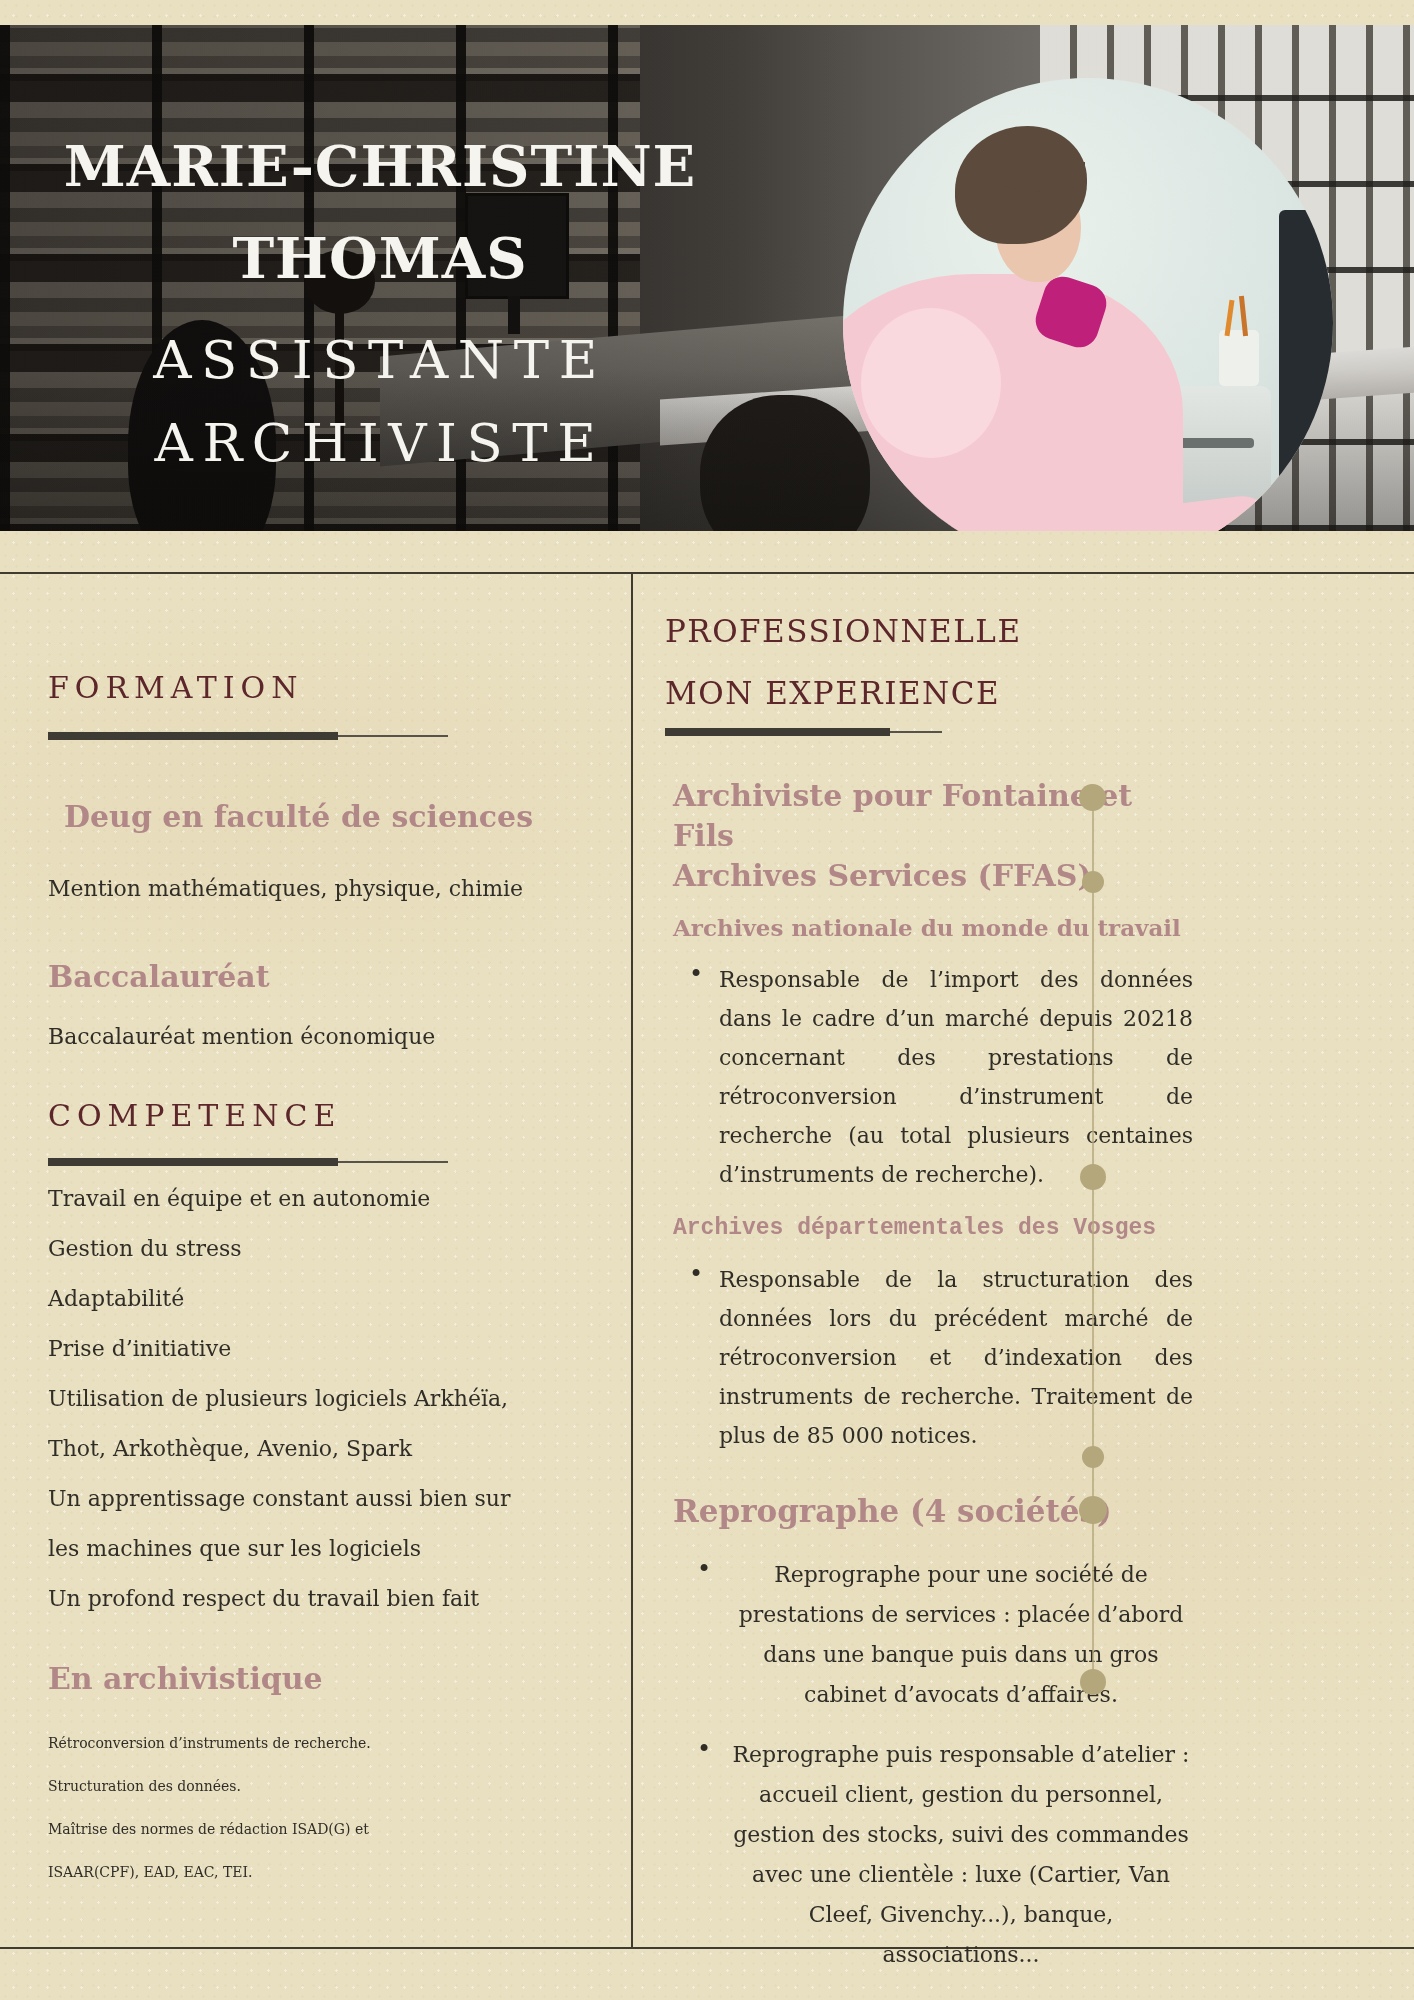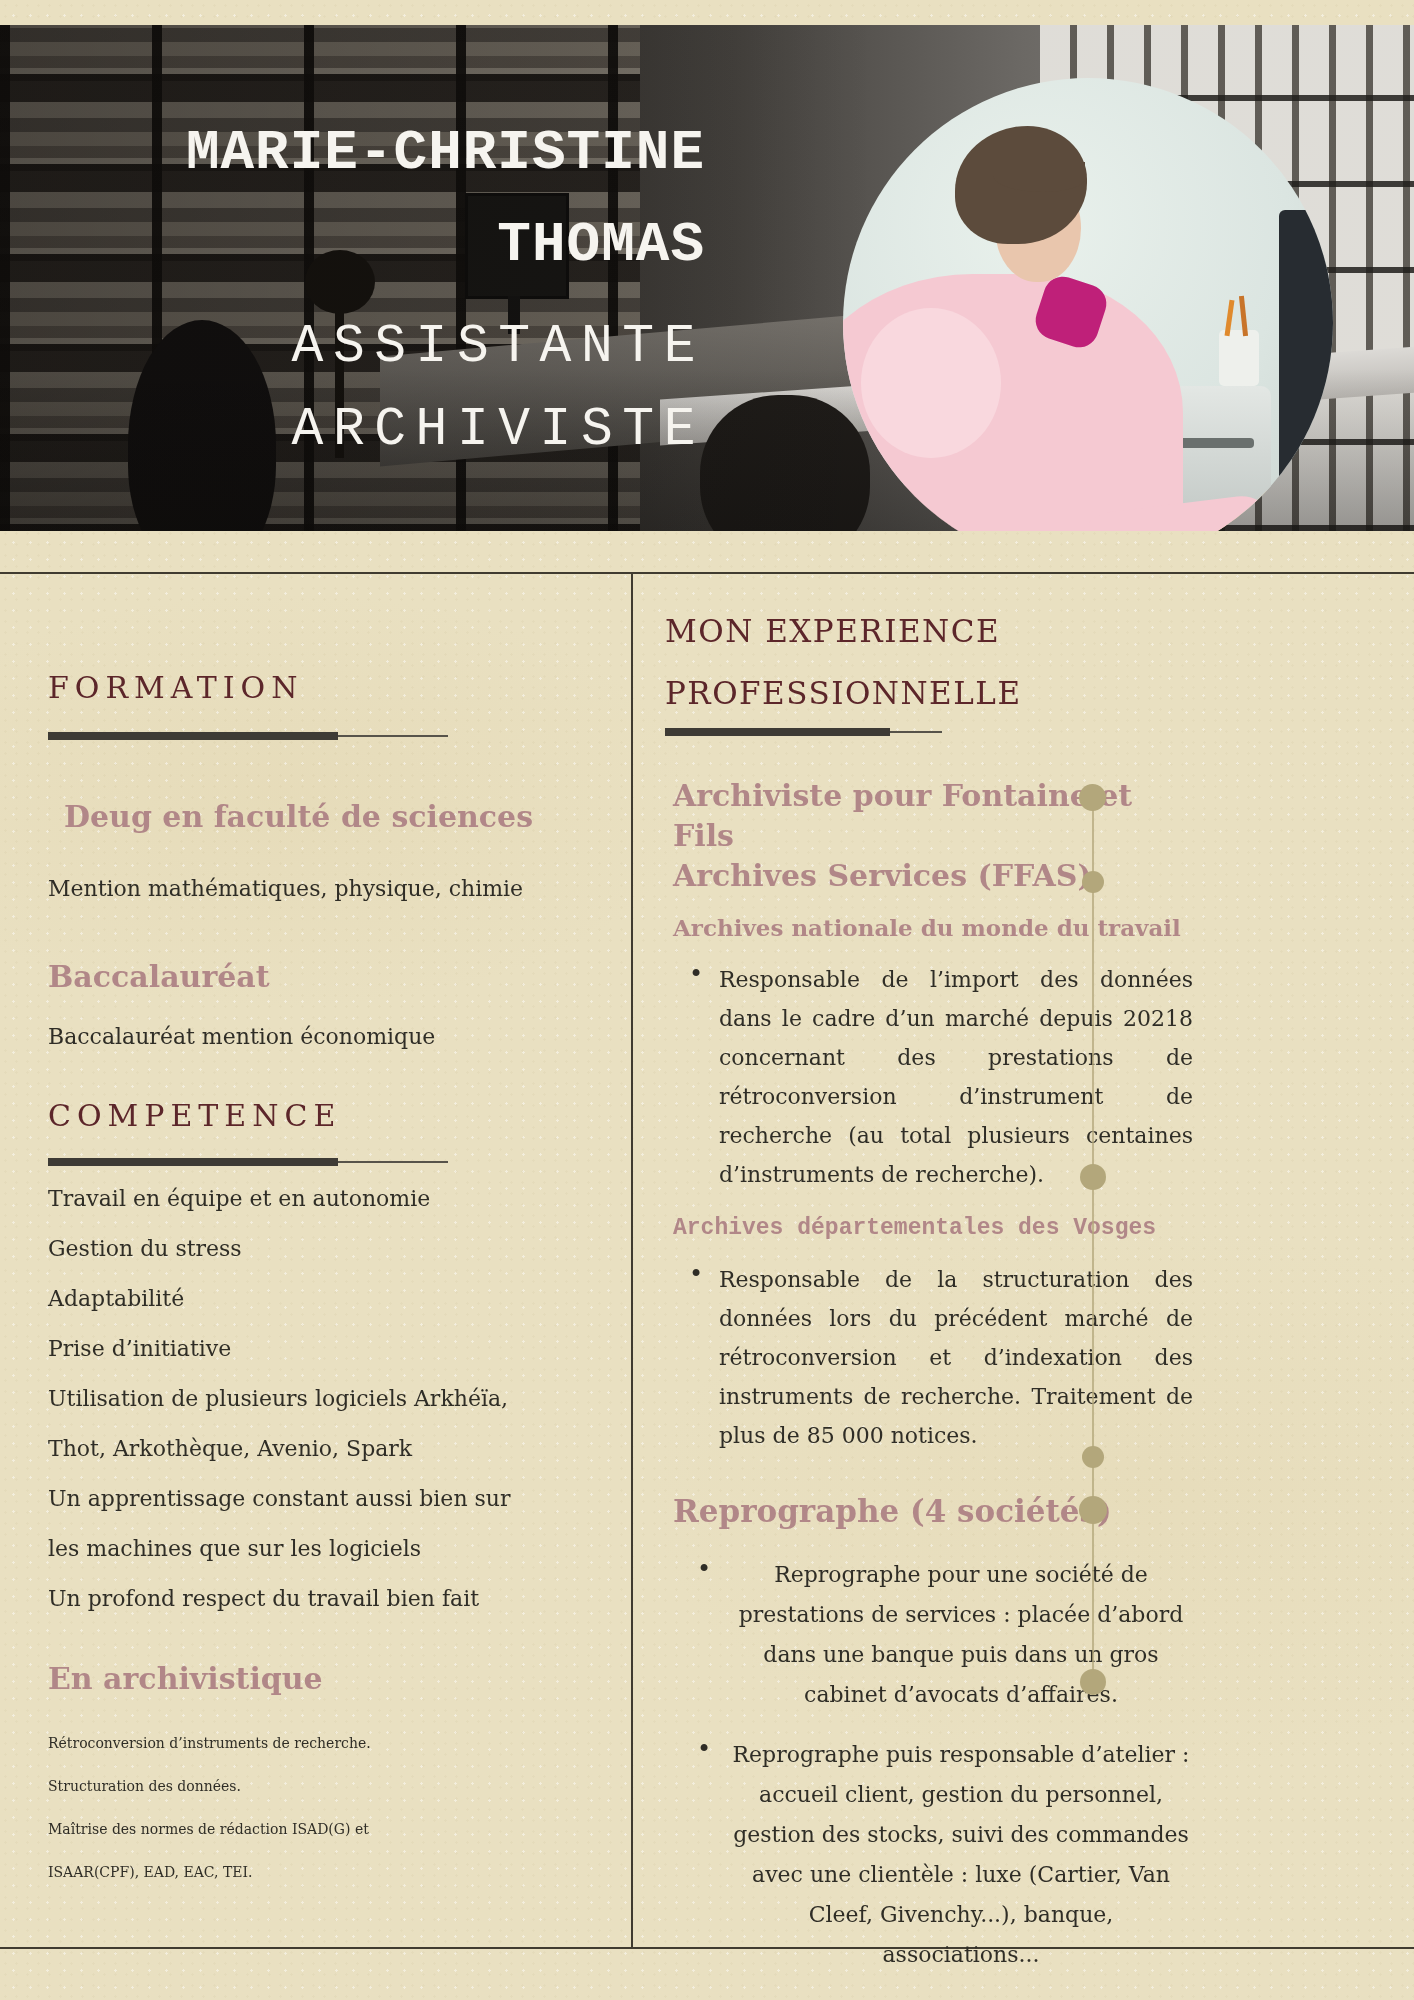--- a/index.html
+++ b/index.html
@@ -43,21 +43,21 @@
   .hp-chair{position:absolute;left:128px;top:295px;width:148px;height:250px;background:#121010;
       border-radius:50% 50% 42% 42%;}
   .hp-stool{position:absolute;left:305px;top:225px;width:70px;height:64px;background:#16130f;border-radius:50%;}
   .hp-stool:after{content:"";position:absolute;left:30px;top:58px;width:9px;height:150px;background:#16130f;}
   .hp-chair2{position:absolute;left:700px;top:370px;width:170px;height:170px;background:#201d1a;border-radius:46%;}
   .hp-overlay{position:absolute;inset:0;
       background:linear-gradient(90deg, rgba(12,10,8,0.38) 0%, rgba(12,10,8,0.18) 38%, rgba(12,10,8,0) 62%),
                  linear-gradient(0deg, rgba(10,9,8,0.35) 0%, transparent 32%);}
 
   
-  .name-block{position:absolute;left:55px;top:0;width:650px;height:100%;text-align:right;color:#f6f4ef;z-index:5;font-family:Liberation Mono, monospace;}
+  .name-block{position:absolute;left:55px;top:12px;width:650px;height:100%;text-align:center;color:#f6f4ef;z-index:5;}
   .name-line{position:absolute;left:0;width:100%;font-weight:bold;font-size:56px;letter-spacing:1px;white-space:nowrap;}
   .name-1{top:96px;}
   .name-2{top:188px;}
   .role-line{position:absolute;left:0;width:100%;font-size:53px;font-weight:400;letter-spacing:0.18em;white-space:nowrap;}
   .role-1{top:292px;}
   .role-2{top:375px;}
 
   
   .portrait{position:absolute;left:843px;top:53px;width:490px;height:490px;border-radius:50%;overflow:hidden;z-index:4;
       background:radial-gradient(circle at 40% 30%, #e9f1ec 0%, #dbe5e1 55%, #c7d1cd 100%);}
@@ -200,22 +200,22 @@
     <h3 class="h3-mauve" style="margin-top:34px;">En archivistique</h3>
     <div style="margin-top:22px;">
       <p class="sub-line">Rétroconversion d’instruments de recherche.</p>
       <p class="sub-line">Structuration des données.</p>
       <p class="sub-line">Maîtrise des normes de rédaction ISAD(G) et</p>
       <p class="sub-line">ISAAR(CPF), EAD, EAC, TEI.</p>
     </div>
   </div>
 
   <div class="col-right">
+    <h2 class="h2-right">PROFESSIONNELLE</h2>
     <h2 class="h2-right">MON EXPERIENCE</h2>
-    <h2 class="h2-right">PROFESSIONNELLE</h2>
     <div class="hrule hrule-right" style="margin-top:4px;">
       <span class="thick"></span>
         <span class="thin"></span>
     </div>
 
     <h3 class="h3-job" style="margin-top:40px;padding-left:8px;">Archiviste pour Fontaine et Fils</h3>
     <h3 class="h3-job" style="padding-left:8px;">Archives Services (FFAS)</h3>
 
     <h4 class="h4-mauve" style="margin-top:16px;padding-left:8px;">Archives nationale du monde du travail</h4>
     <div class="bullet justify" style="margin-top:16px;">

